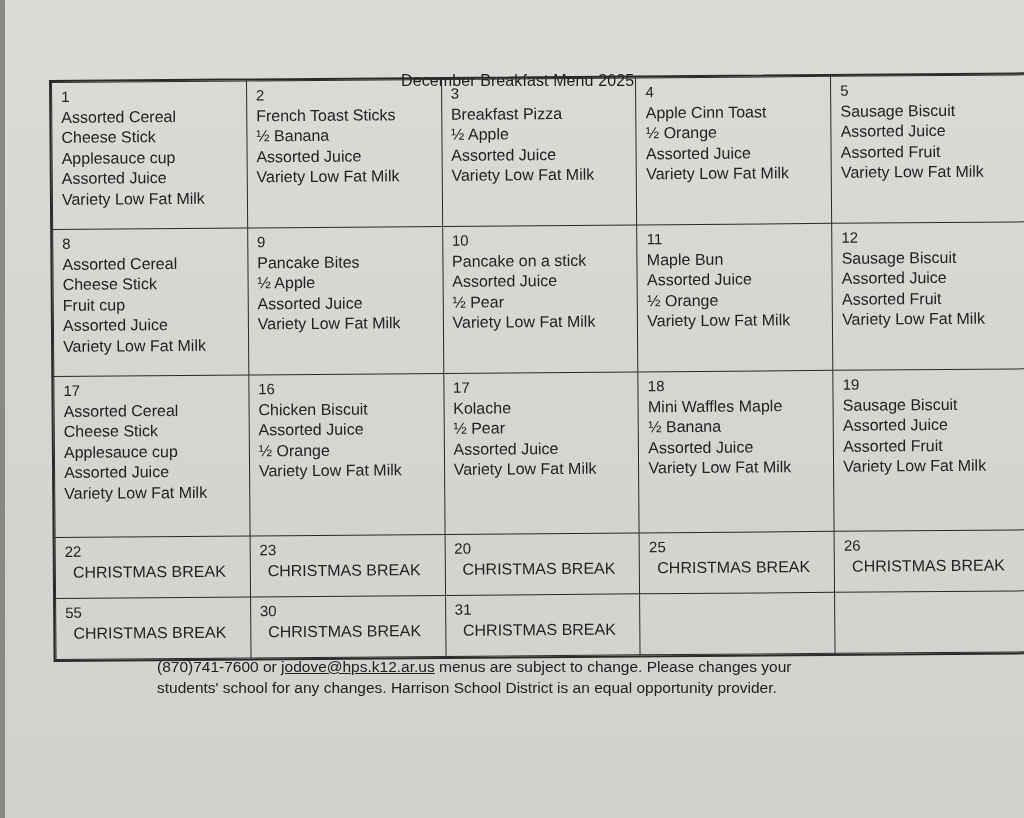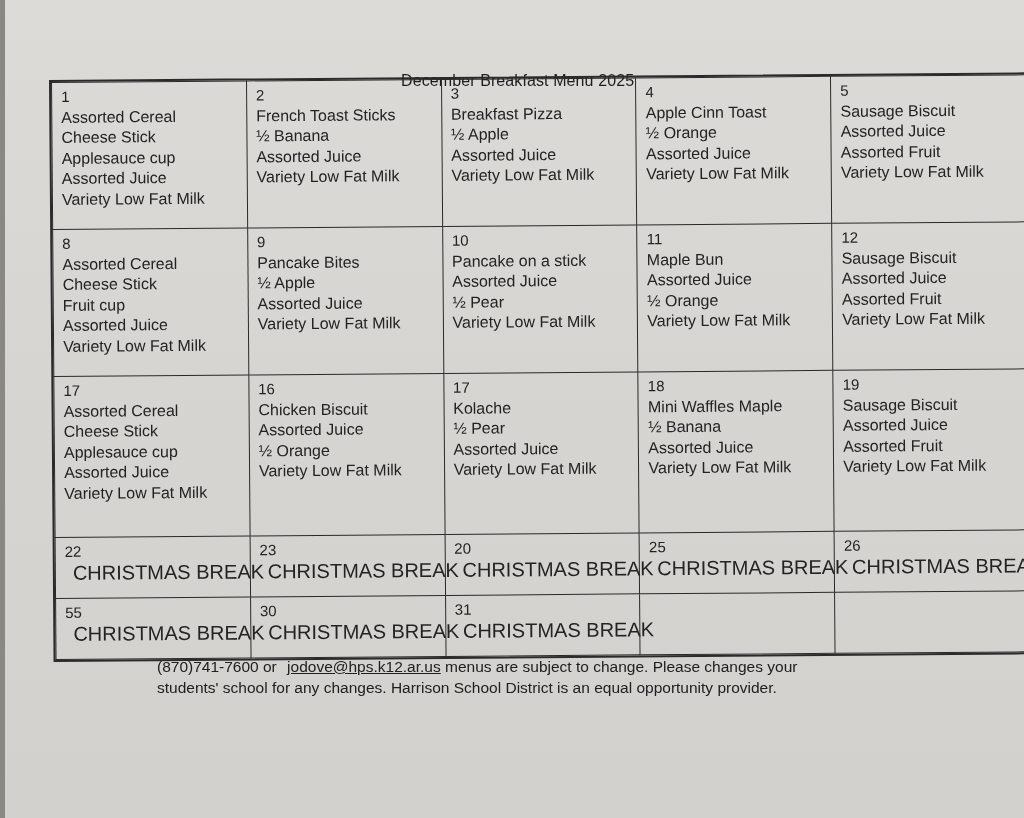--- a/index.html
+++ b/index.html
@@ -32,27 +32,27 @@
       vertical-align: top;
       padding: 4px 9px 4px 9px;
       font-size: 16px;
       line-height: 20.5px;
     }
     .row-food td { height: 138px; }
     .row-food.r3 td { height: 152px; }
     .row-break td { height: 52px; }
     .day-num { display: block; font-size: 15px; }
     .item { display: block; white-space: nowrap; }
-    .break-text { display: block; padding-left: 8px; white-space: nowrap; font-size: 20px; }
+    .break-text { display: block; padding-left: 8px; white-space: nowrap; font-size: 16px; }
     .note {
       position: absolute; left: 152px; top: 656px; width: 780px;
       font-size: 15.5px; line-height: 21px; color: #202020;
     }
     .note-line { display: block; white-space: nowrap; }
-    .email { text-decoration: underline; margin-left: 6px; }
+    .email { text-decoration: underline; }
   </style>
 </head>
 <body>
 
 <div class="paper">
   <div class="title">December Breakfast Menu 2025</div>
 
   <div class="grid">
     <table>
       <tbody>

